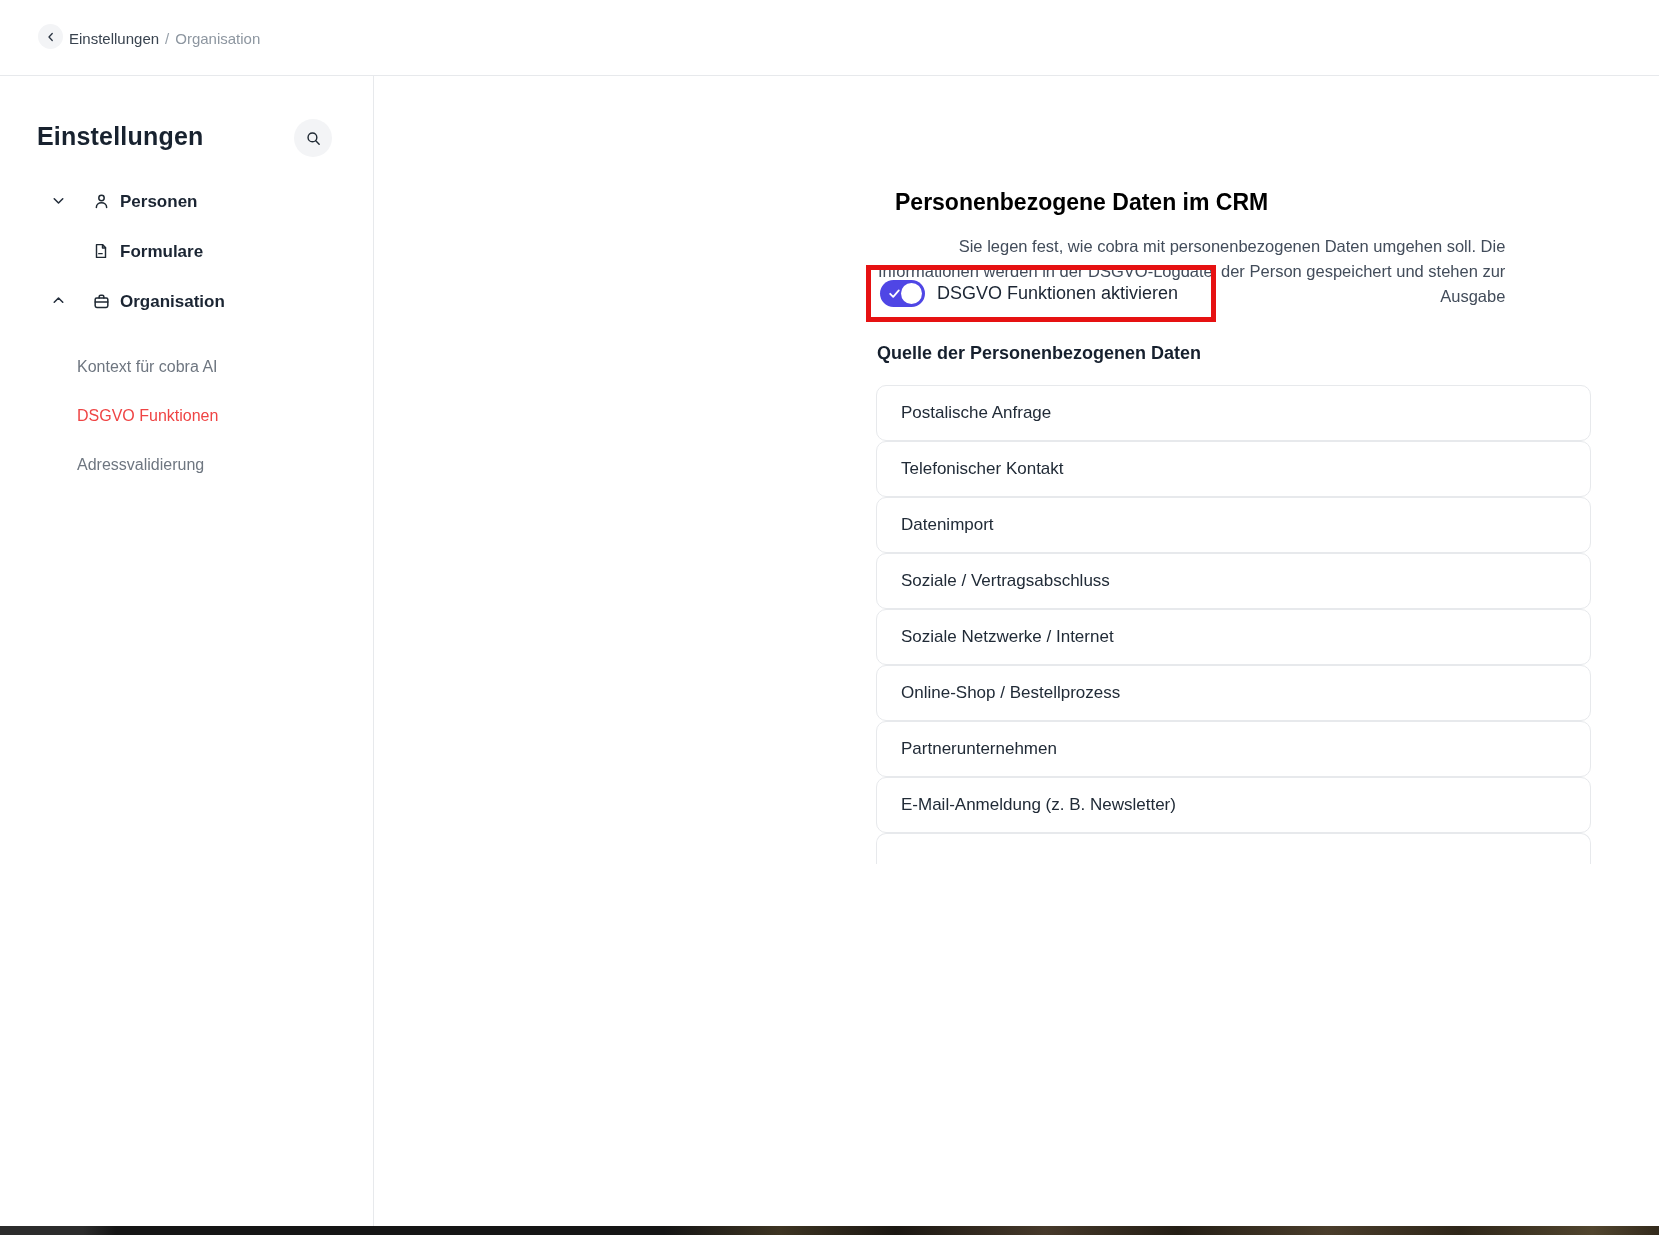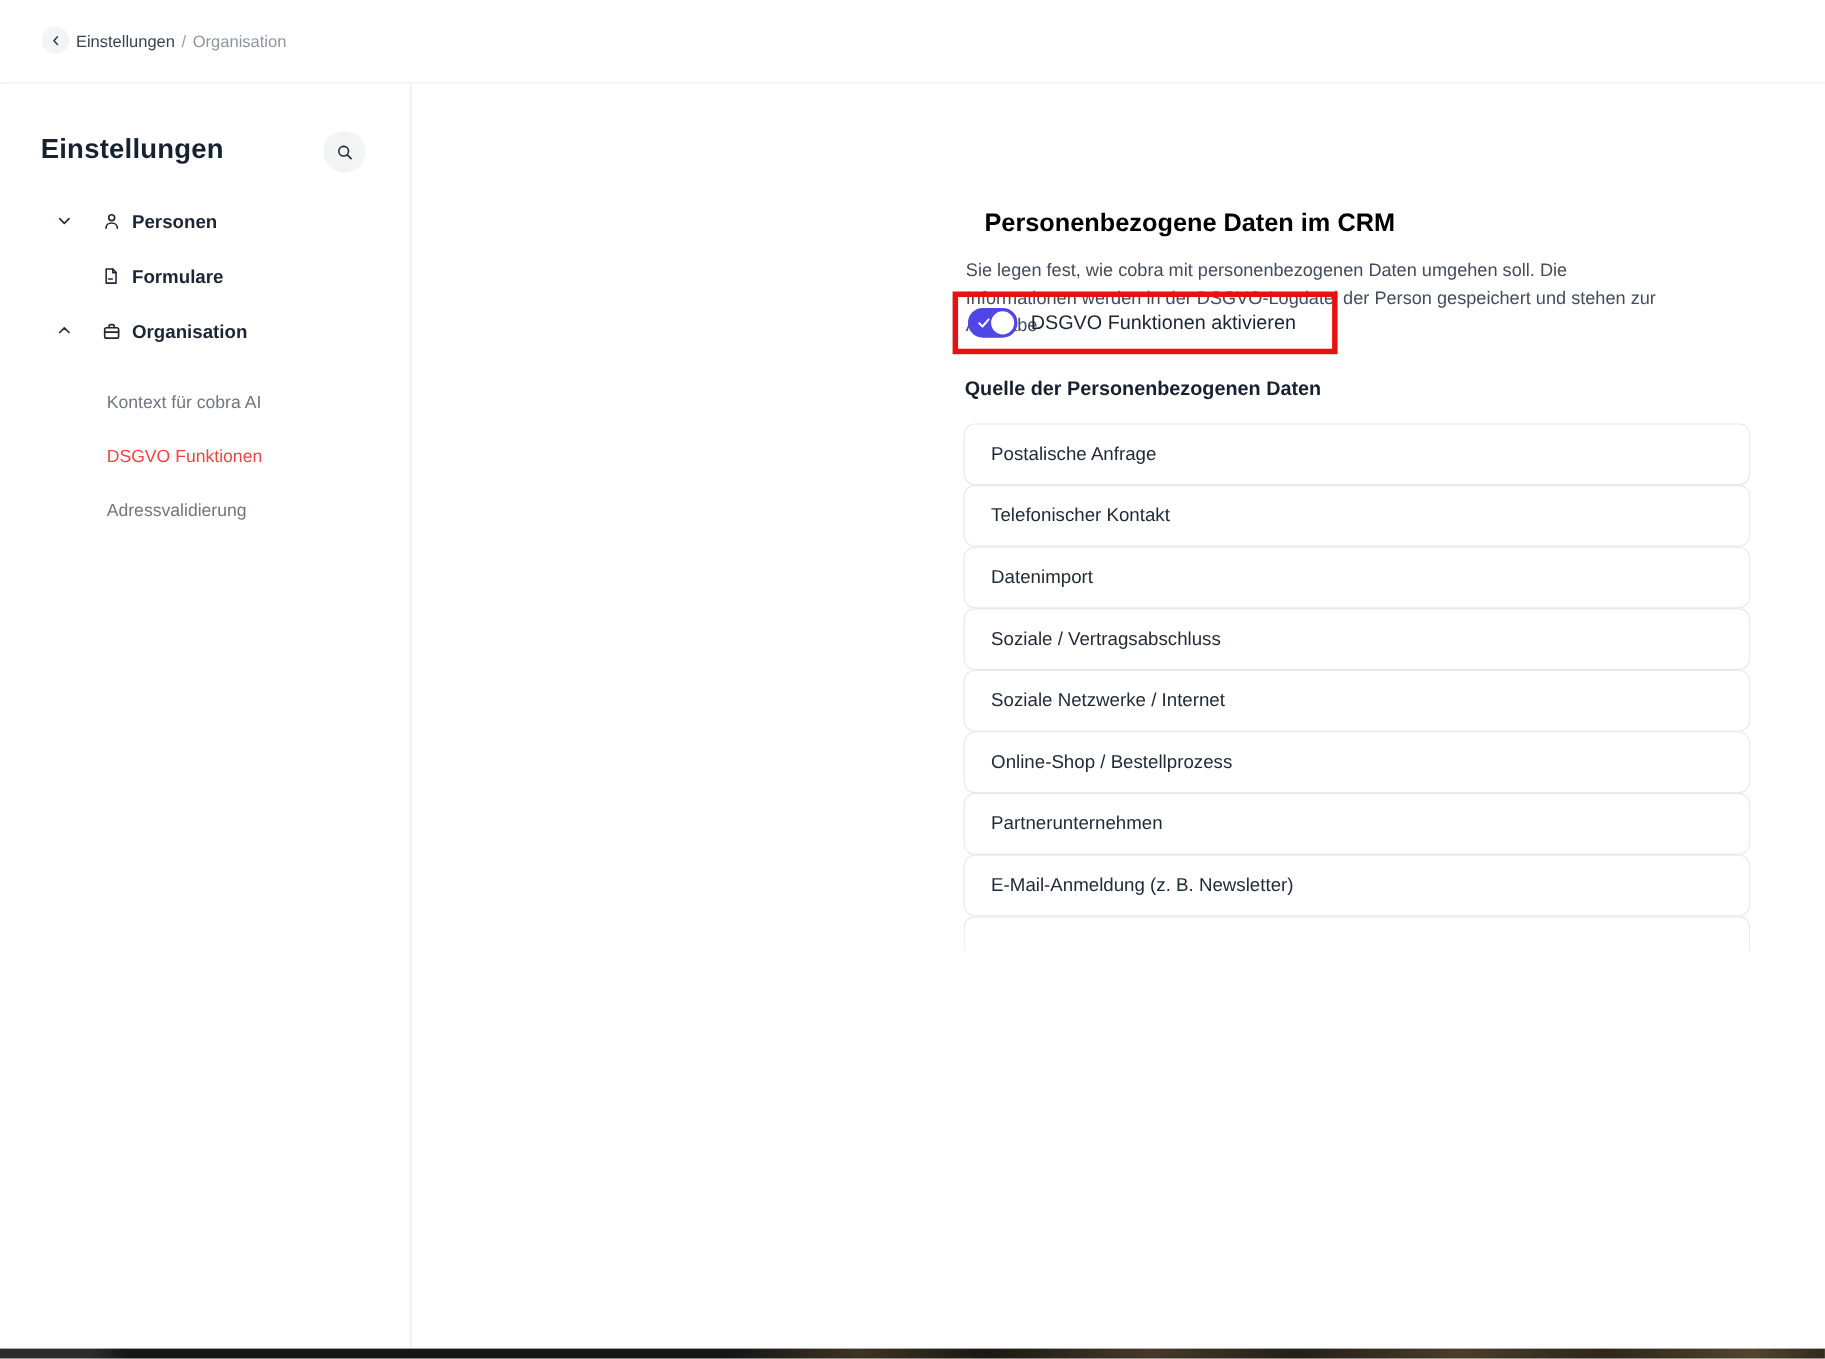--- a/index.html
+++ b/index.html
@@ -24,28 +24,28 @@
   .sb-title { position:absolute; left:37px; top:46px; font-size:25px; font-weight:700; color:#18222f;
               letter-spacing:.2px; }
   .sb-search { position:absolute; left:294px; top:43px; width:38px; height:38px; border-radius:50%;
                background:#f3f4f6; display:flex; align-items:center; justify-content:center; cursor:pointer; }
   .nav { position:absolute; left:0; top:116px; width:374px; }
   .nav-row { height:50px; display:flex; align-items:flex-start; cursor:pointer; }
   .nav-chevron { width:20px; margin-left:48px; display:flex; align-items:center; justify-content:center; }
   .nav-chevron.empty svg { visibility:hidden; }
   .nav-icon { width:22px; margin-left:22px; display:flex; align-items:center; justify-content:center; }
   .nav-label { margin-left:8px; font-size:17px; font-weight:600; color:#1b2533; }
-  .sub-row { height:49px; display:flex; align-items:center; padding-left:97px; cursor:pointer;
+  .sub-row { height:49px; display:flex; align-items:center; padding-left:77px; cursor:pointer;
              font-size:16px; color:#6e7680; }
   .sub-row.active { color:#ef4444; font-weight:400; }
 
   
   .main { position:absolute; left:375px; top:76px; width:1284px; height:1150px; background:#fff; }
   .page-title { position:absolute; left:520px; top:113px; font-size:23px; font-weight:700; color:#000000; }
-  .page-desc  { position:absolute; left:503px; top:158px; font-size:16.5px; color:#424c5a; line-height:25px; }
+  .page-desc  { position:absolute; left:503px; top:158px; font-size:16.5px; color:#424c5a; line-height:25px;text-align:right; }
 
   .hl-box { position:absolute; left:491px; top:189px; width:350px; height:57px;
             border:5px solid #e61112; display:flex; align-items:center; padding-left:9px; }
   .toggle { position:relative; width:45px; height:27px; border-radius:14px; background:#4f46e5;
             flex:0 0 auto; cursor:pointer; }
   .toggle .knob { position:absolute; right:3px; top:3px; width:21px; height:21px; border-radius:50%;
                   background:#fff; }
   .toggle .tick { position:absolute; left:6px; top:5px; }
   .toggle-label { margin-left:12px; font-size:18px; color:#1b2533; white-space:nowrap; }
 

